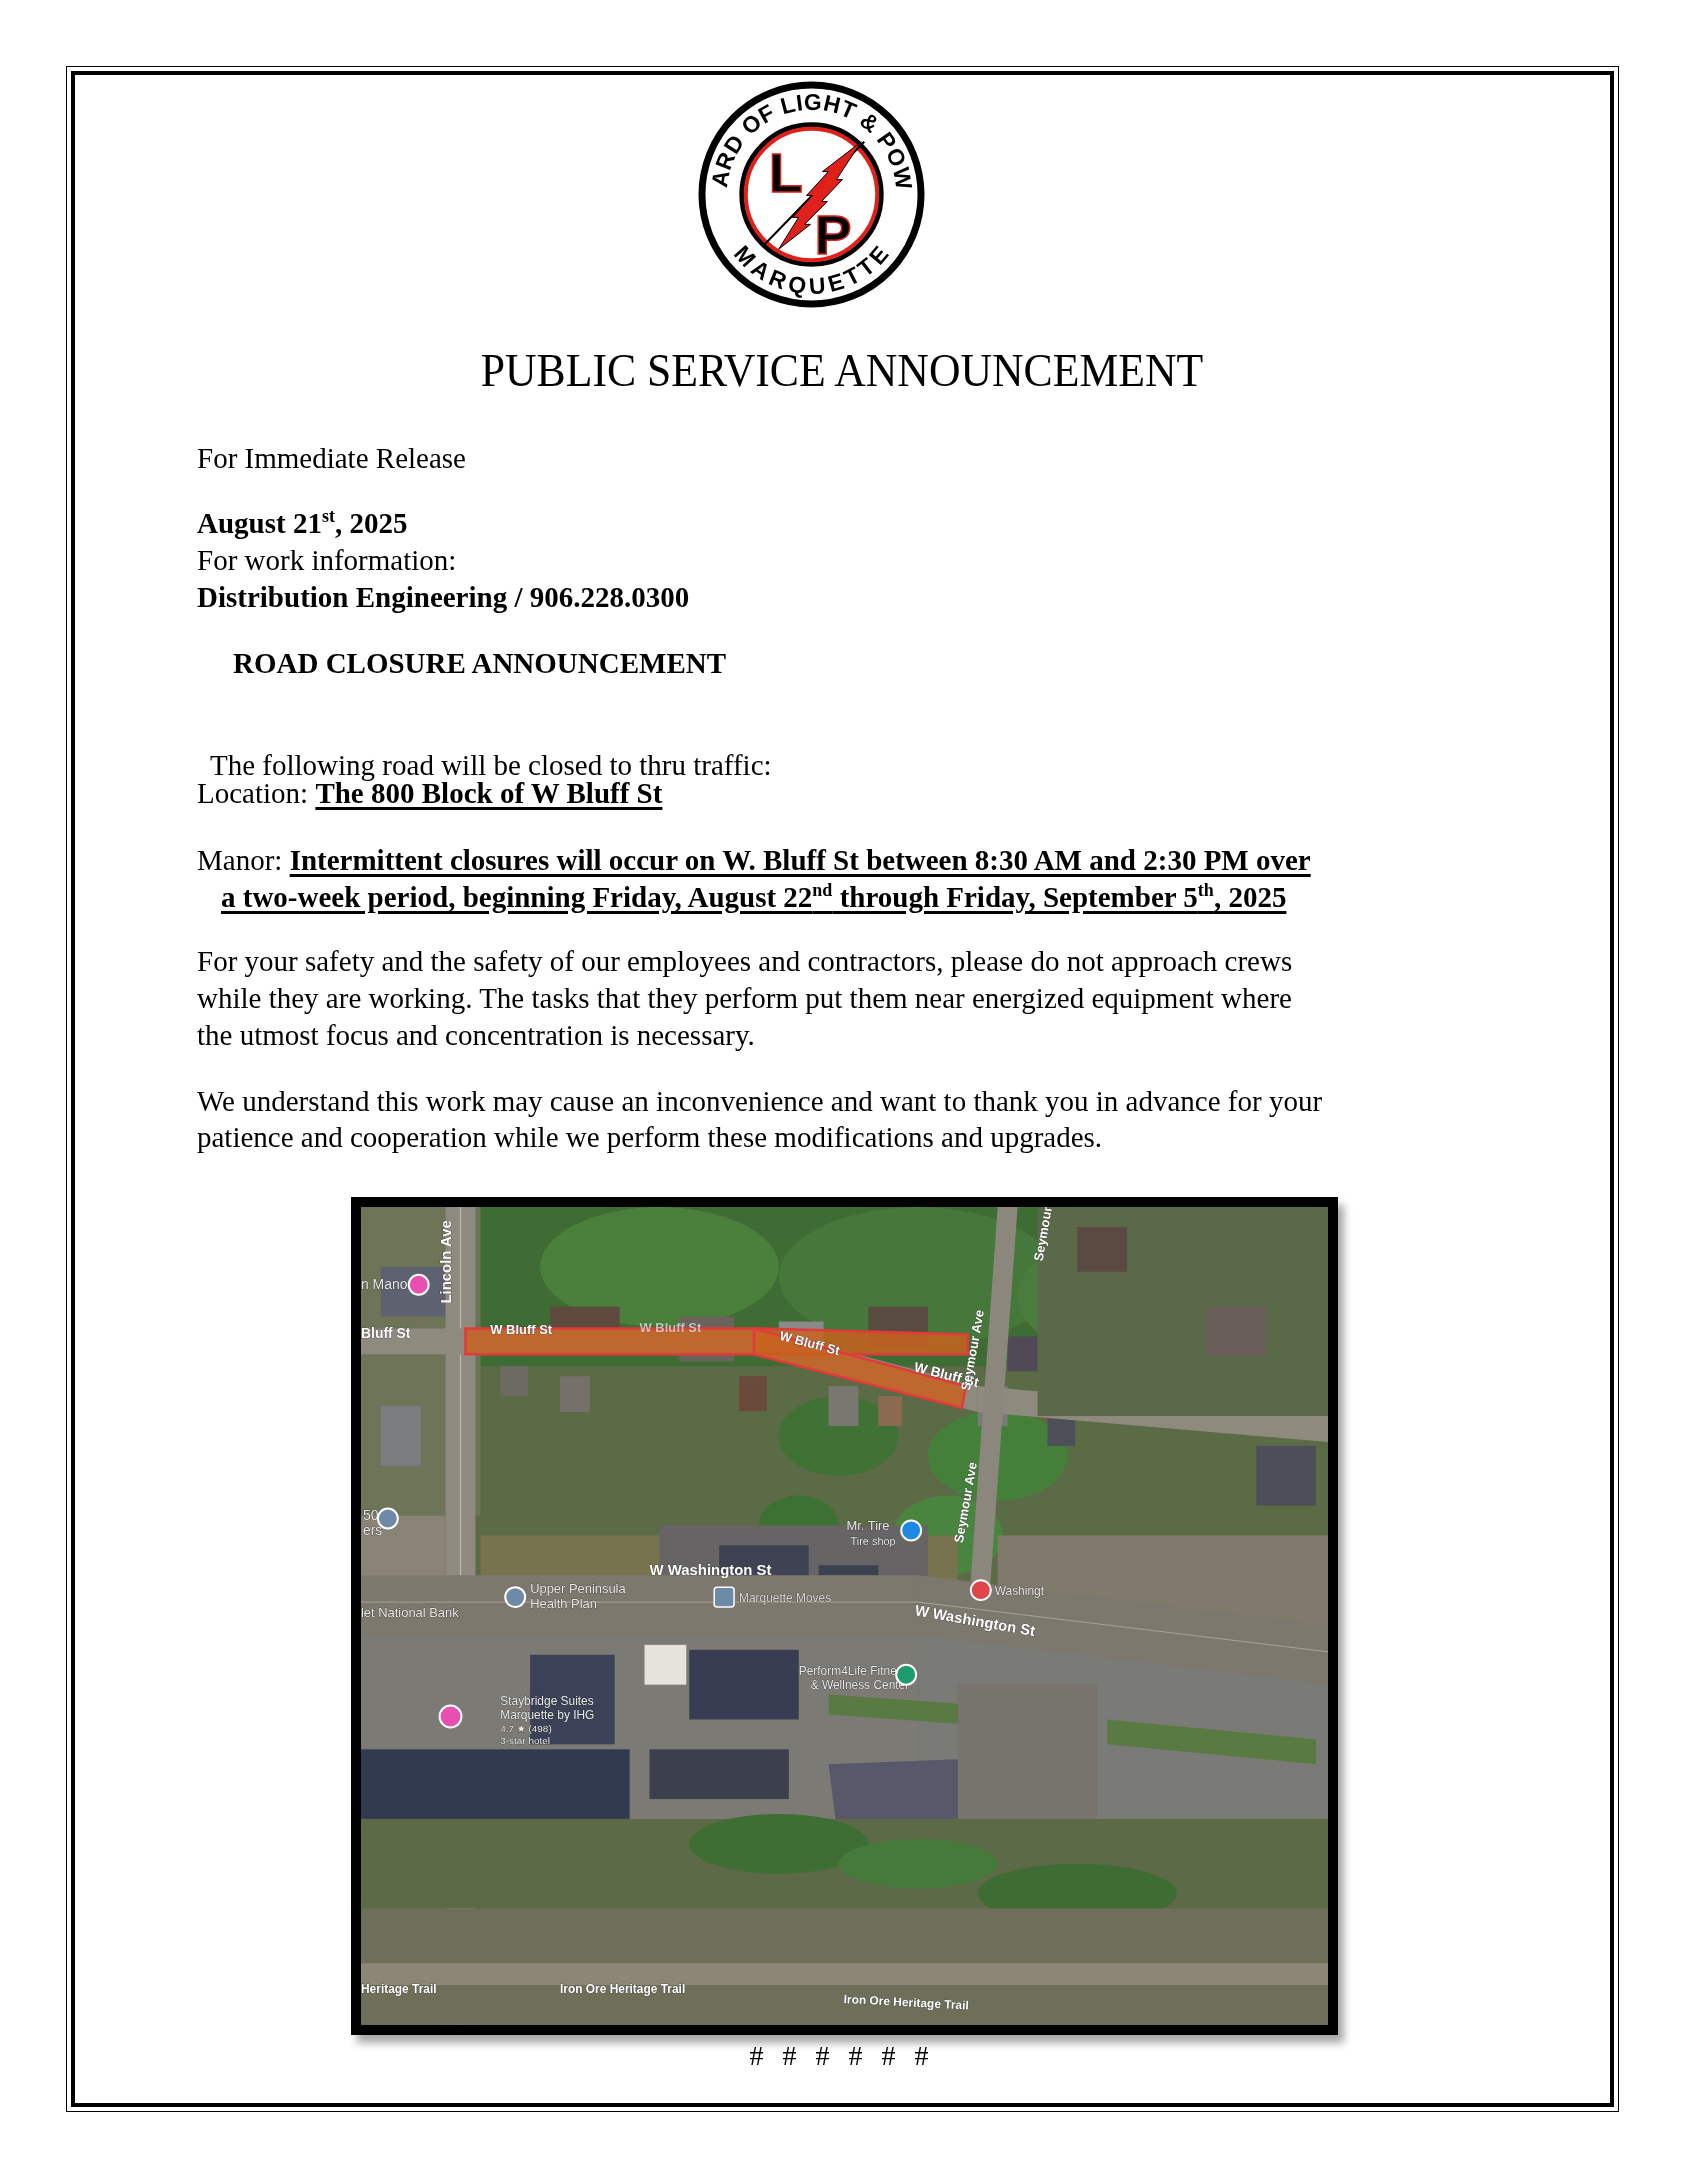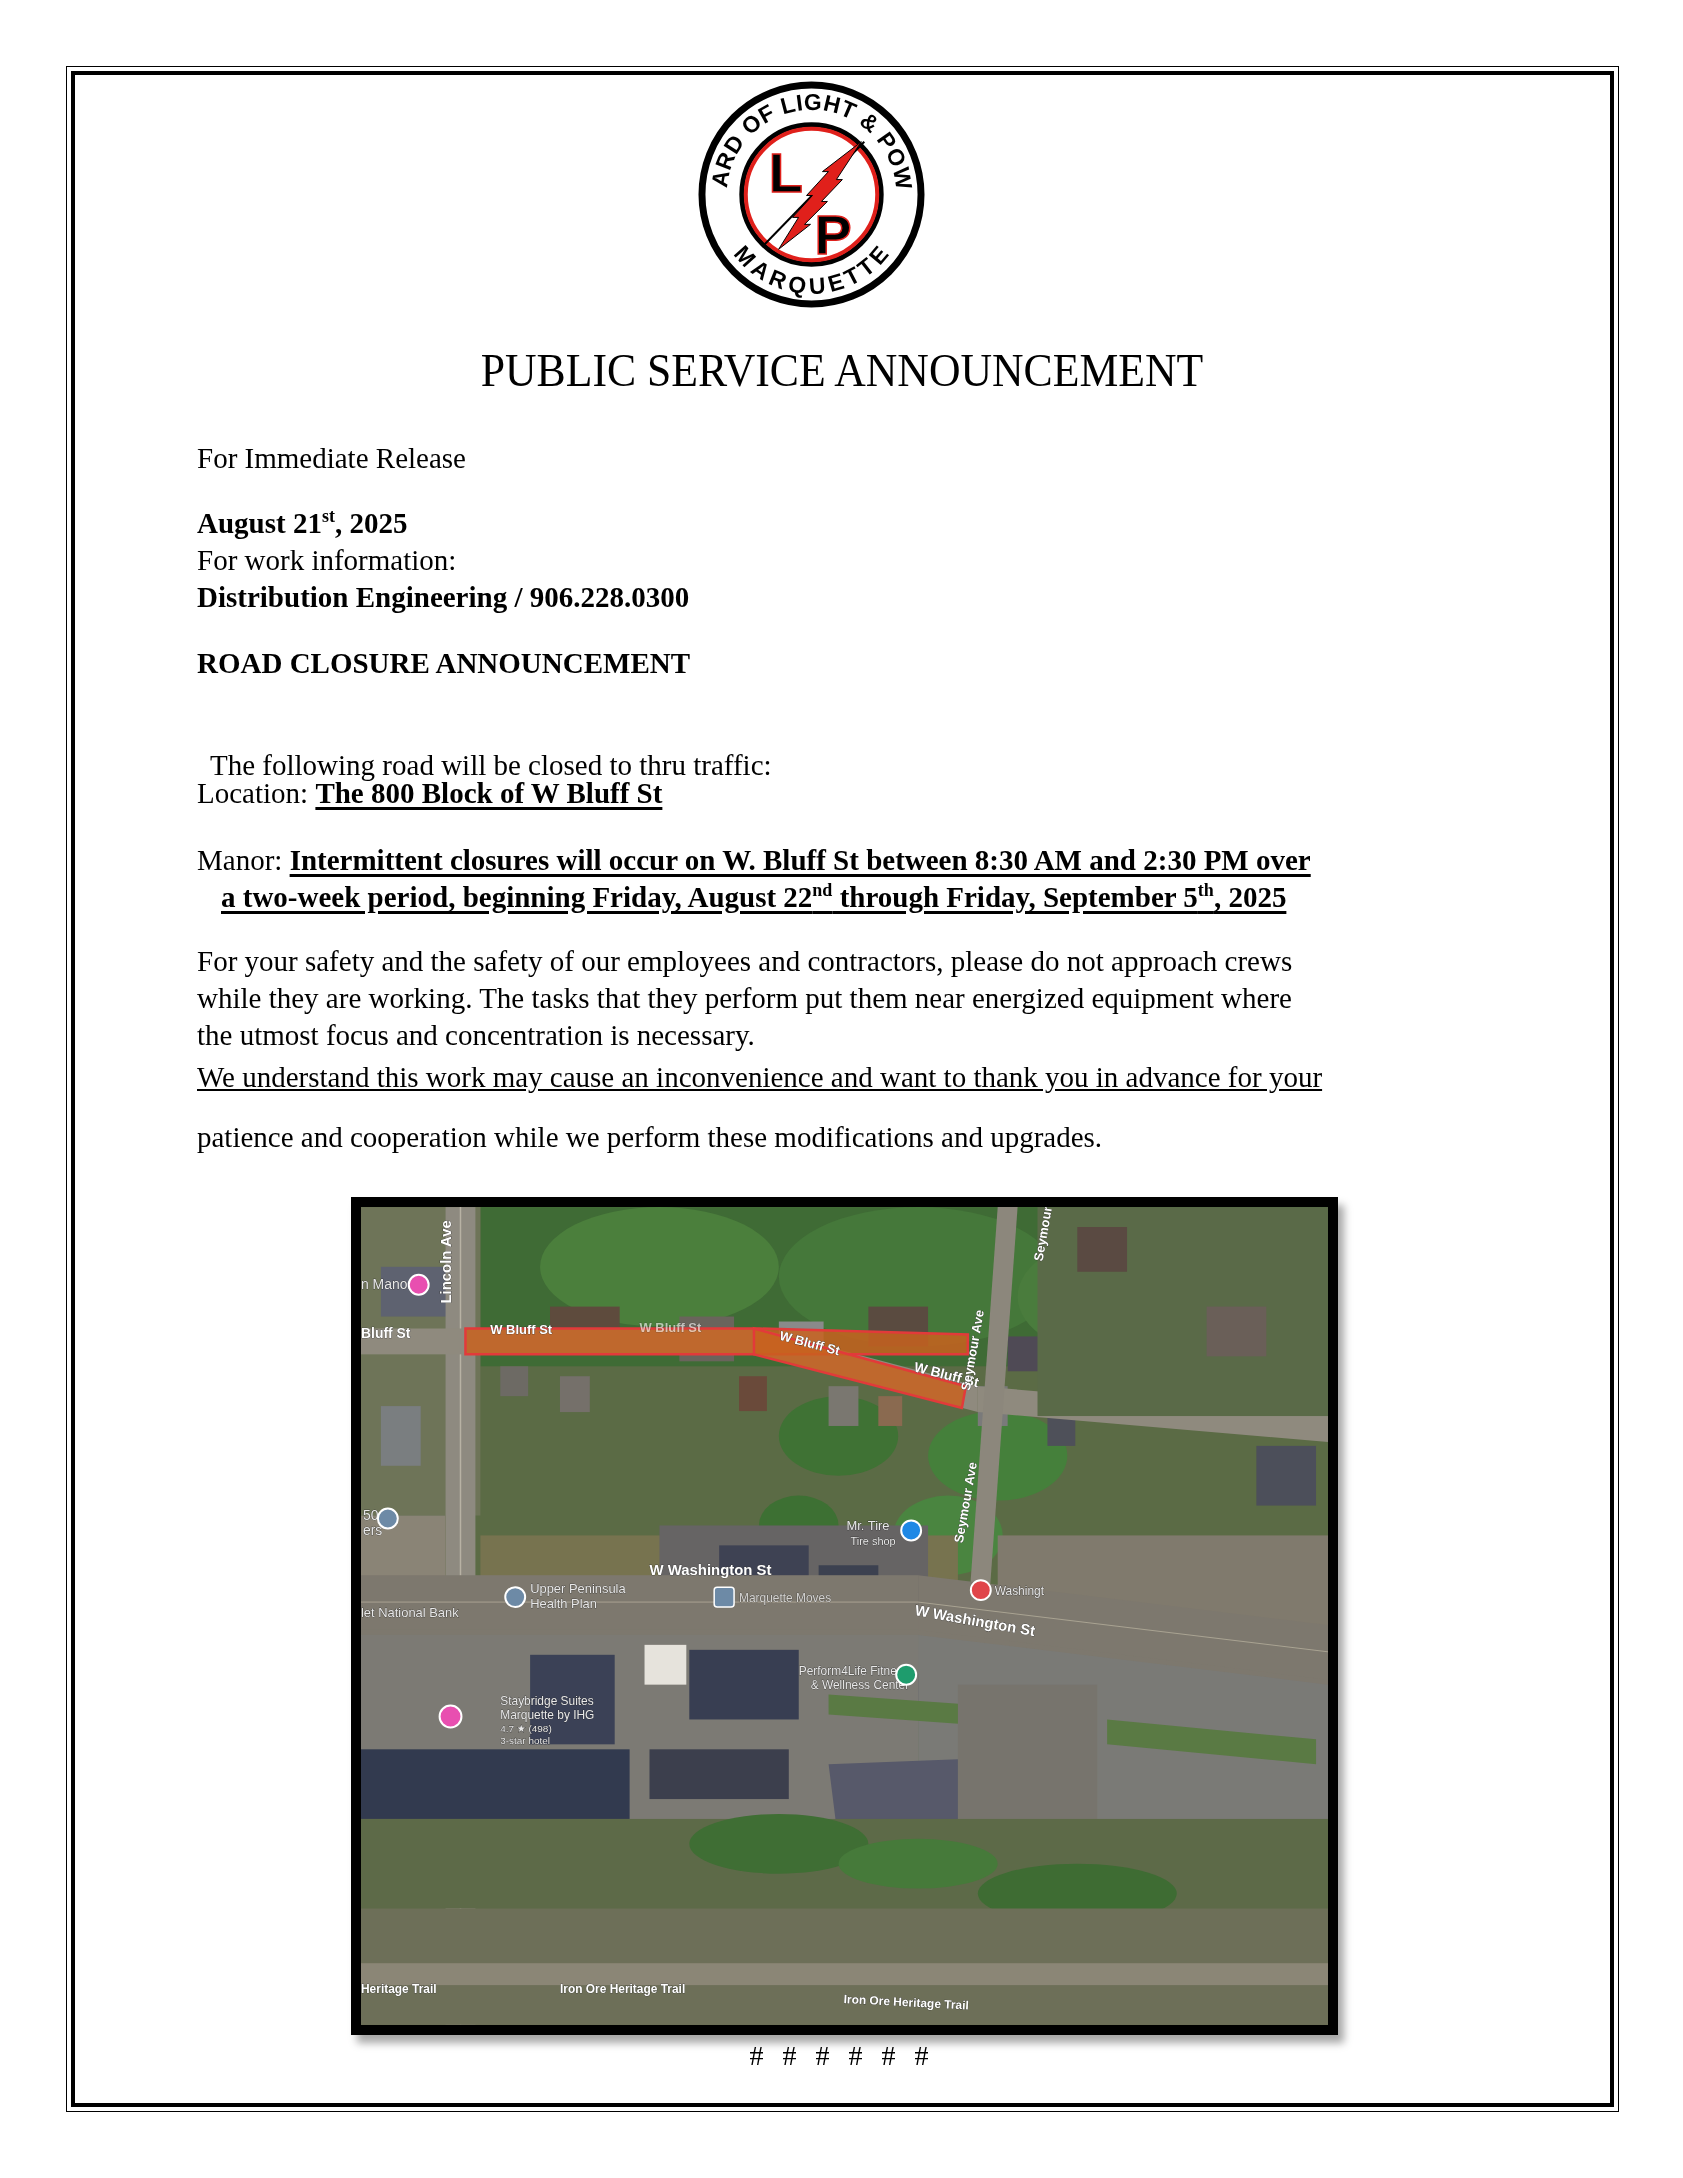--- a/index.html
+++ b/index.html
@@ -57,34 +57,34 @@
 </div>
 
 <div class="headline">PUBLIC SERVICE ANNOUNCEMENT</div>
 
 <div class="body-text" style="top:440px;">For Immediate Release</div>
 <div class="body-text bold" style="top:477px;margin-top:28px;"><span>August 21</span><sup>st</sup><span>, 2025</span></div>
 
 <div class="body-text" style="top:542px;">For work information:</div>
 <div class="body-text bold" style="top:579px;">Distribution Engineering / 906.228.0300</div>
 
-<div class="body-text bold" style="top:645px;">ROAD CLOSURE ANNOUNCEMENT</div>
+<div class="body-text bold" style="top:645px;margin-left:36px;">ROAD CLOSURE ANNOUNCEMENT</div>
 
 <div class="body-text" style="top:747px;margin-left:13px;">The following road will be closed to thru traffic:</div>
 
 <div class="body-text" style="top:775px;"><span>Location: </span><span class="bold u">The 800 Block of W Bluff St</span></div>
 
 <div class="body-text" style="top:842px;"><span>Manor: </span><span class="bold u">Intermittent closures will occur on W. Bluff St between 8:30 AM and 2:30 PM over</span></div>
 <div class="body-text bold u" style="top:879px;margin-left:24px;"><span>a two-week period,  beginning Friday, August 22</span><sup>nd</sup><span> through Friday, September 5</span><sup>th</sup><span>, 2025</span></div>
 
 <div class="body-text" style="top:943px;">For your safety and the safety of our employees and contractors, please do not approach crews</div>
 <div class="body-text" style="top:980px;">while they are working.  The tasks that they perform put them near energized equipment where</div>
 <div class="body-text" style="top:1017px;">the utmost focus and concentration is necessary.</div>
 
-<div class="body-text" style="top:1059px;text-decoration:underline;">We understand this work may cause an inconvenience and want to thank you in advance for your</div>
+<div class="body-text" style="top:1083px;">We understand this work may cause an inconvenience and want to thank you in advance for your</div>
 <div class="body-text" style="top:1119px;">patience and cooperation while we perform these modifications and upgrades.</div>
 
 <div class="map-frame">
   <div class="map-inner">
     <svg width="967" height="818" viewBox="0 0 972 822">
 
       <rect x="0" y="0" width="972" height="822" fill="#5b6b45"></rect>
 
       <rect x="120" y="0" width="852" height="160" fill="#3f6b35"></rect>
       <ellipse cx="300" cy="60" rx="120" ry="60" fill="#4b7f3c"></ellipse>

